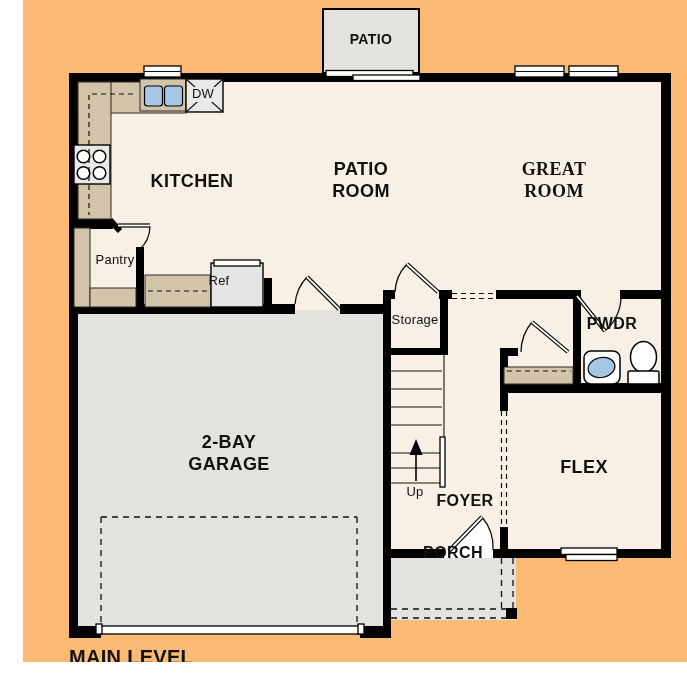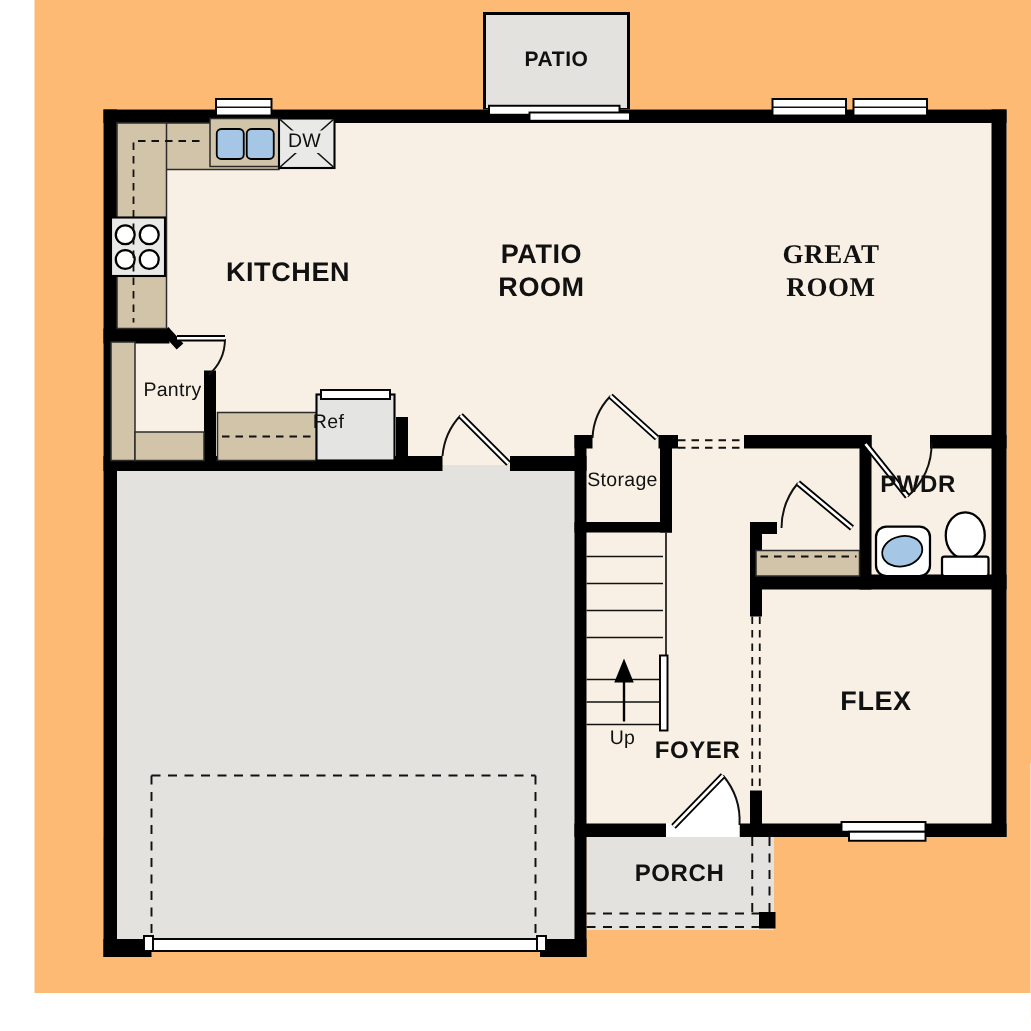--- a/index.html
+++ b/index.html
@@ -243,23 +243,28 @@
   <div class="lbl small" style="left:92px;top:253px;">Pantry</div>
 
   <div class="lbl small dw-lbl" style="left:180px;top:87px;">DW</div>
 
   <div class="lbl small" style="left:196px;top:274px;">Ref</div>
 
   <div class="lbl small" style="left:392px;top:313px;">Storage</div>
 
   <div class="lbl mid" style="left:589px;top:315px;">PWDR</div>
 
+  <div class="lbl big" style="left:206px;top:431px;">
+    <div>2-BAY</div>
+    <div>GARAGE</div>
+  </div>
 
   <div class="lbl big" style="left:561px;top:456px;">FLEX</div>
 
   <div class="lbl small" style="left:392px;top:485px;">Up</div>
 
   <div class="lbl mid" style="left:442px;top:492px;">FOYER</div>
 
-  <div class="lbl mid" style="left:430px;top:574px;">PORCH</div>
-
+  <div class="lbl mid" style="left:430px;top:544px;">PORCH</div>
+
+  <div class="lbl title" style="left:46px;top:646px;">MAIN LEVEL</div>
 
 </div>
 
 </body></html>

